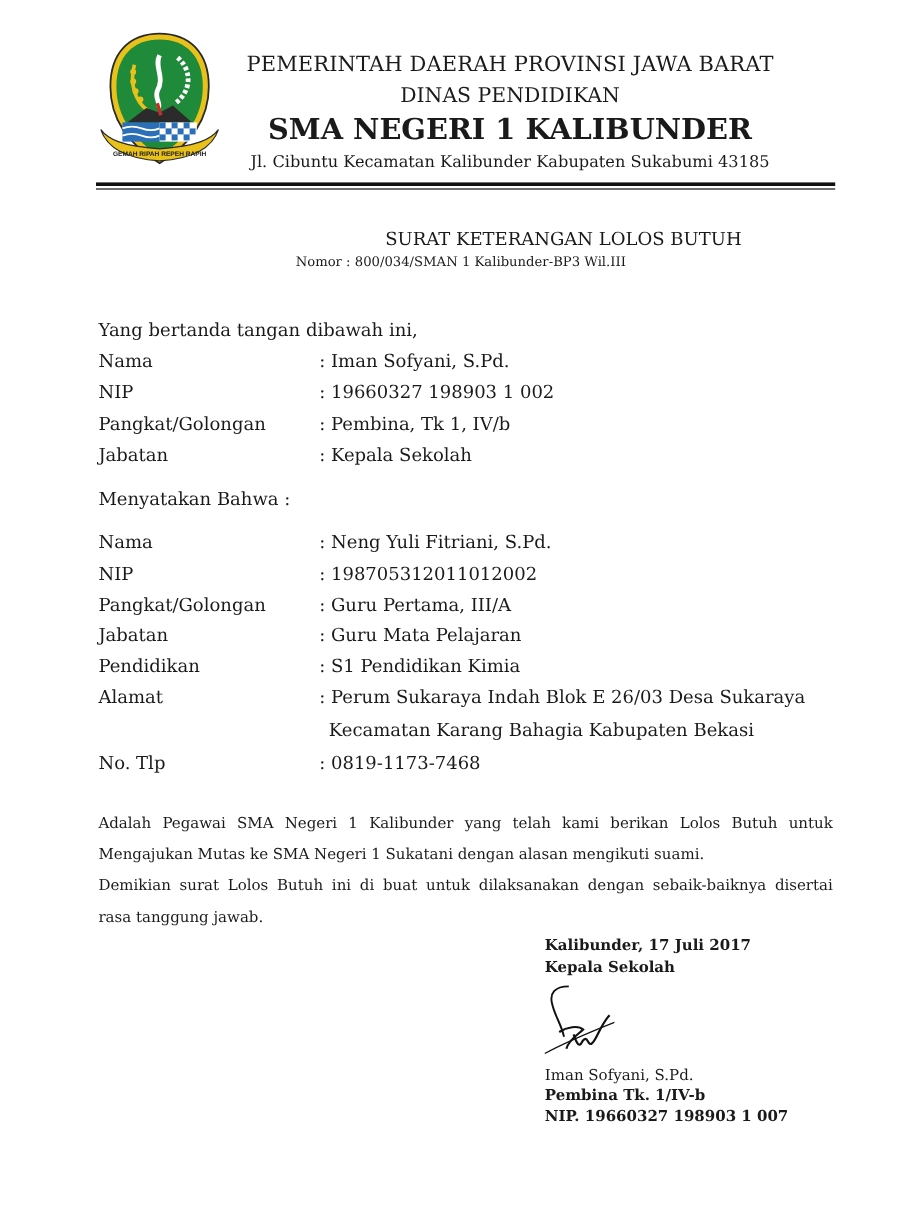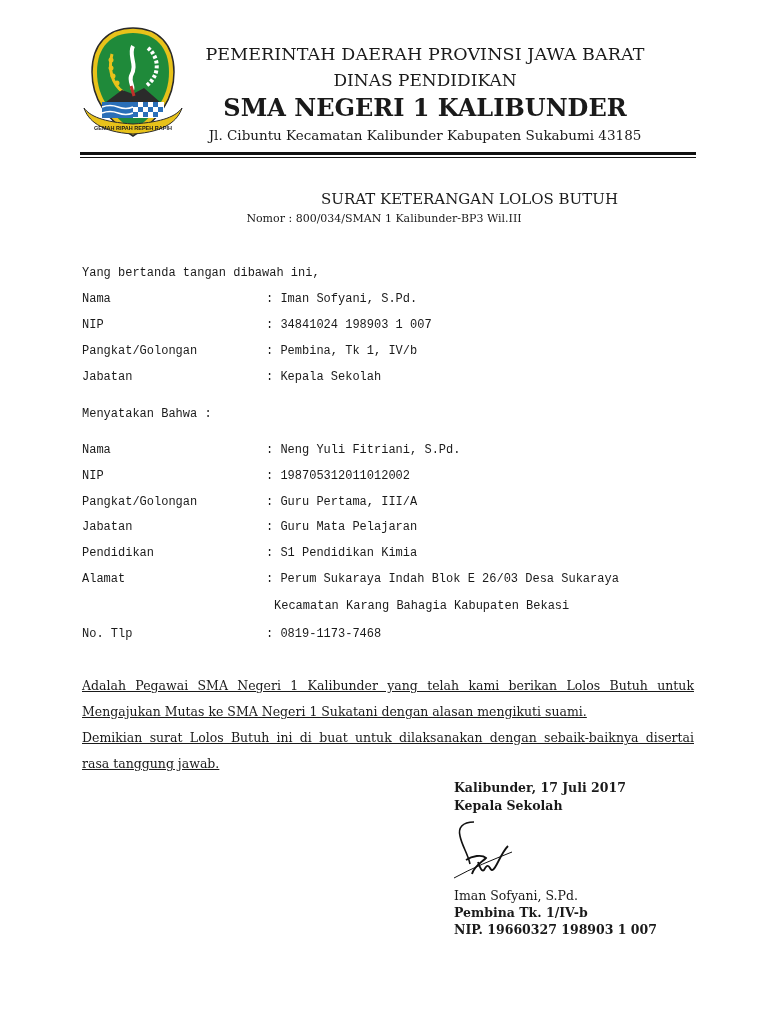--- a/index.html
+++ b/index.html
@@ -9,24 +9,24 @@
   .logo { left: 78px; top: 24px; width: 110px; height: 120px; }
   .kop { left: 190px; width: 470px; text-align: center; white-space: nowrap; }
   .kop1 { top: 44px; font-size: 17.5px; letter-spacing: 0.1px; }
   .kop2 { top: 70px; font-size: 17px; }
   .kop3 { top: 93px; font-size: 24px; font-weight: bold; }
   .kop4 { top: 127px; font-size: 13.5px; }
   .rule-thick { left: 80px; top: 152px; width: 616px; height: 3px; background: #111; }
   .rule-thin  { left: 80px; top: 157px; width: 616px; height: 1px; background: #111; }
   .title { left: 150px; width: 468px; top: 190px; text-align: right; font-size: 15px; font-weight: normal; white-space: nowrap; }
   .nomor { left: 150px; width: 468px; top: 212px; text-align: center; font-size: 11px; white-space: nowrap; }
-  .txt { font-size: 12px; white-space: nowrap; font-family: Liberation Mono, monospace; }
+  .txt { font-size: 15px; white-space: nowrap; }
   .lbl { left: 82px; }
   .val { left: 266px; }
-  .para { left: 82px; width: 612px; font-size: 12.5px; text-align: justify; text-align-last: justify; text-decoration: underline; }
+  .para { left: 82px; width: 612px; font-size: 12.5px; text-align: justify; text-align-last: justify; }
   .para.last { text-align-last: left; }
   .sig { left: 454px; font-size: 12.5px; white-space: nowrap; font-weight: bold; }
   .bold { font-weight: normal; }
 </style>
 </head>
 <body>
 
 <div class="abs logo">
   <svg width="110" height="120" viewBox="0 0 110 120">
 
@@ -74,21 +74,21 @@
 <div class="abs rule-thin"></div>
 
 <div class="abs title">SURAT KETERANGAN LOLOS BUTUH</div>
 <div class="abs nomor">Nomor : 800/034/SMAN 1 Kalibunder-BP3 Wil.III</div>
 
 <div class="abs txt lbl" style="top:266px">Yang bertanda tangan dibawah ini,</div>
 
 <div class="abs txt lbl" style="top:292px">Nama</div>
 <div class="abs txt val" style="top:292px">: Iman Sofyani, S.Pd.</div>
 <div class="abs txt lbl" style="top:318px">NIP</div>
-<div class="abs txt val" style="top:318px">: 34841024 198903 1 007</div>
+<div class="abs txt val" style="top:318px">: 19660327 198903 1 002</div>
 <div class="abs txt lbl" style="top:344px">Pangkat/Golongan</div>
 <div class="abs txt val" style="top:344px">: Pembina, Tk 1, IV/b</div>
 <div class="abs txt lbl" style="top:370px">Jabatan</div>
 <div class="abs txt val" style="top:370px">: Kepala Sekolah</div>
 
 <div class="abs txt lbl" style="top:407px">Menyatakan Bahwa :</div>
 
 <div class="abs txt lbl" style="top:443px">Nama</div>
 <div class="abs txt val" style="top:443px">: Neng Yuli Fitriani, S.Pd.</div>
 <div class="abs txt lbl" style="top:469px">NIP</div>

